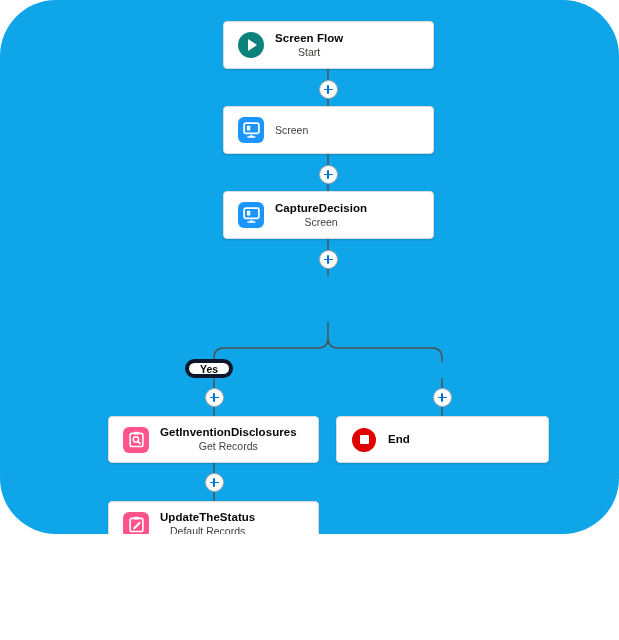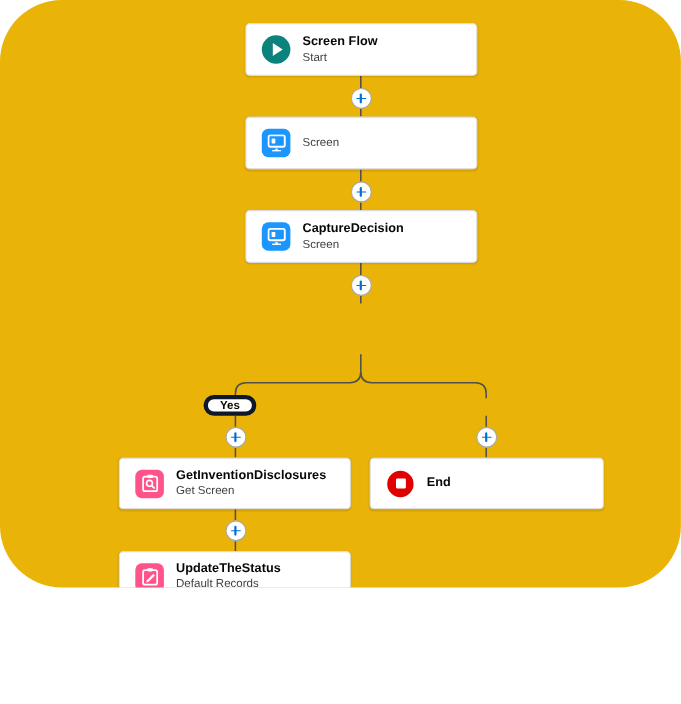--- a/index.html
+++ b/index.html
@@ -13,21 +13,21 @@
     font-family: "Liberation Sans", sans-serif;
     overflow: hidden;
   }
 
   #flow-canvas {
     position: absolute;
     left: 0;
     top: 0;
     width: 619px;
     height: 534px;
-    background: #eab308;
+    background: #0ea5e9;
     border-radius: 56px;
     overflow: hidden;
   }
 
   #connector-layer {
     position: absolute;
     left: 0;
     top: 0;
     width: 619px;
     height: 640px;
@@ -62,20 +62,21 @@
   .node-title {
     font-size: 11.5px;
     font-weight: bold;
     color: #080707;
     letter-spacing: 0.05px;
   }
   .node-subtitle {
     font-size: 10.5px;
     color: #3e3e3c;
     margin-top: 2px;
+    text-align: center;
   }
   .node-title-only {
     font-size: 11.5px;
     font-weight: bold;
     color: #080707;
   }
 
   
   .icon-circle-start {
     width: 26px;
@@ -329,21 +330,21 @@
         <svg width="17" height="17" viewBox="0 0 17 17">
           <rect x="2.1" y="2.4" width="12.8" height="13.1" rx="1.8" fill="none" stroke="#ffffff" stroke-width="1.6"></rect>
           <rect x="5.8" y="0.7" width="5.4" height="2.8" rx="1" fill="#ffffff"></rect>
           <circle cx="7.9" cy="8.4" r="2.7" fill="none" stroke="#ffffff" stroke-width="1.5"></circle>
           <line x1="9.9" y1="10.4" x2="12.1" y2="12.6" stroke="#ffffff" stroke-width="1.6" stroke-linecap="round"></line>
         </svg>
       </div>
     </div>
     <div class="node-text">
       <span class="node-title">GetInventionDisclosures</span>
-      <span class="node-subtitle">Get Screen</span>
+      <span class="node-subtitle">Get Records</span>
     </div>
   </div>
 
   <div class="node" style="left:336px; top:416px; width:213px; height:47px;">
     <div class="node-icon">
       <div class="icon-end">
           <div class="stop"></div>
         </div>
     </div>
     <div class="node-text">

